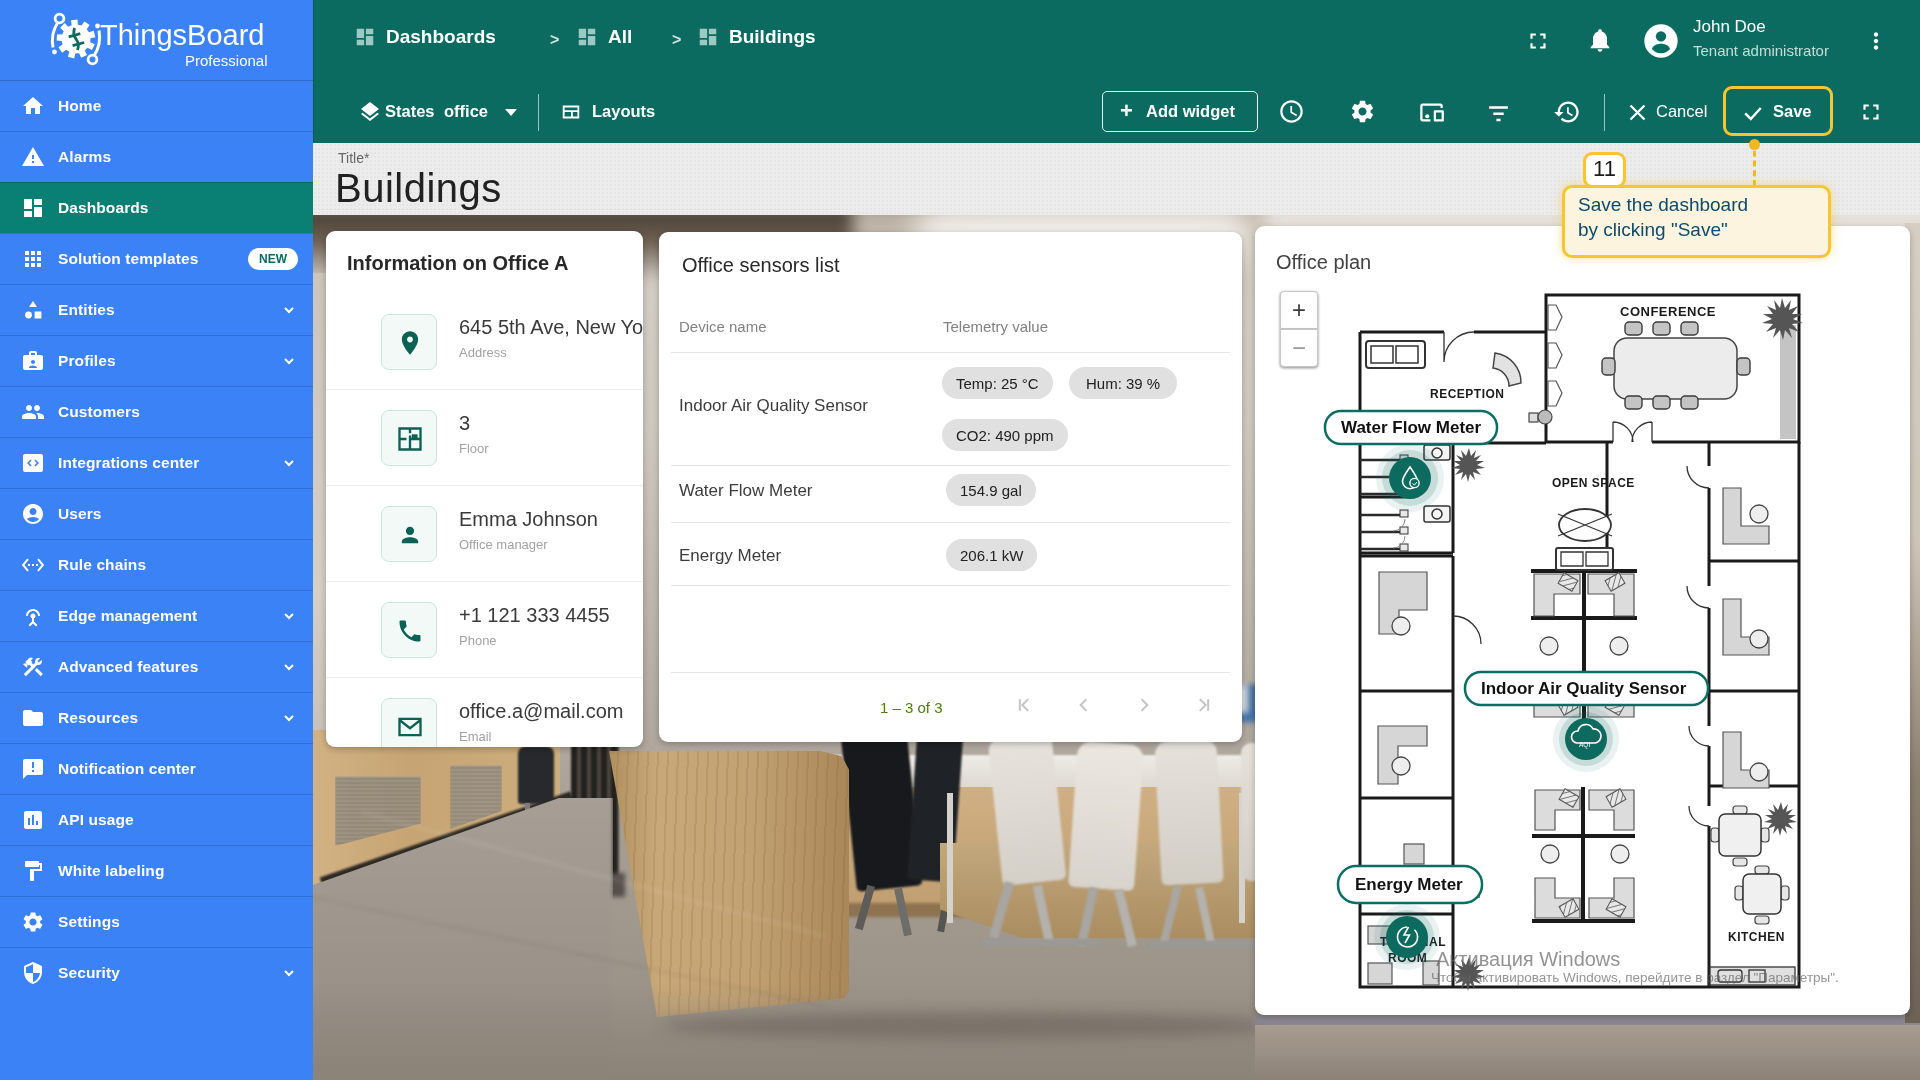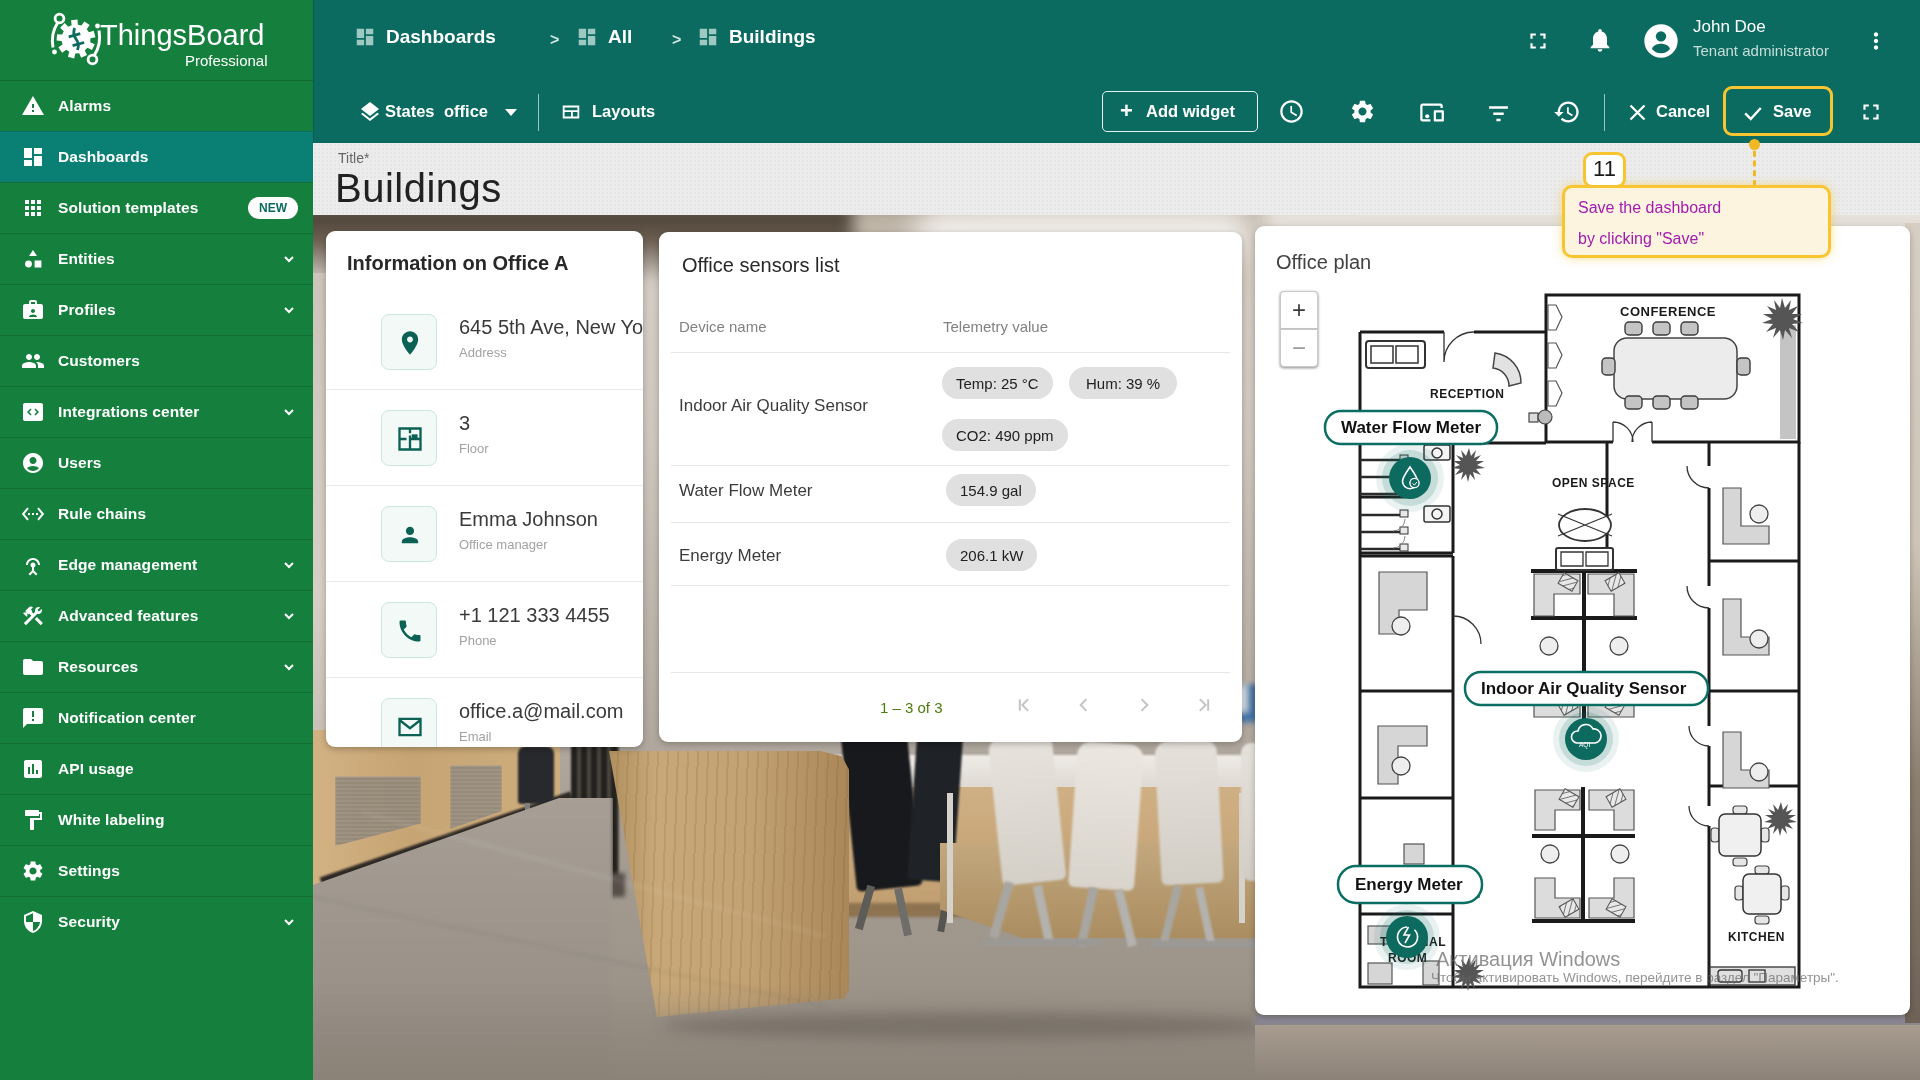--- a/index.html
+++ b/index.html
@@ -1,21 +1,21 @@
 <!DOCTYPE html>
 <html><head>
 <meta charset="utf-8">
 <style>
   * { margin:0; padding:0; box-sizing:border-box; }
   html,body { width:1920px; height:1080px; overflow:hidden; font-family:"Liberation Sans", sans-serif; }
   body { position:relative; background:#cfc8bf; }
   .abs { position:absolute; }
 
   
-  #sidebar { position:absolute; left:0; top:0; width:313px; height:1080px; background:#15803d; z-index:30; }
+  #sidebar { position:absolute; left:0; top:0; width:313px; height:1080px; background:#3b82f6; z-index:30; }
   #logo { position:absolute; left:0; top:0; width:313px; height:81px; border-bottom:1px solid rgba(0,0,0,0.18); }
   #menu { position:absolute; left:0; top:80px; width:313px; }
   .mi { position:relative; height:51px; display:flex; align-items:center; color:#fff; border-top:1px solid rgba(0,0,0,0.14); }
   .mi:first-child { border-top:none; }
   .mi .ic { width:24px; height:24px; margin-left:21px; flex:none; }
   .mi .lbl { margin-left:13px; font-size:15.5px; font-weight:bold; letter-spacing:0.1px; }
   .mi.sel { background:#0a8074; }
   .mi .chev { position:absolute; right:18px; top:50%; margin-top:-6px; width:12px; height:12px; }
   .newbadge { position:absolute; right:15px; top:50%; transform:translateY(-50%); background:#fff; color:#0c6b60; font-size:12px; font-weight:bold; padding:4px 11px; border-radius:12px; }
 
@@ -151,20 +151,26 @@
           <path d="M25.5 28 h12 M27 37.5 h12"></path>
         </g>
       </g>
     </svg>
     <div style="position:absolute;left:100px;top:19px;color:#fff;font-size:29px;">ThingsBoard</div>
     <div style="position:absolute;left:185px;top:52px;color:#fff;font-size:15px;">Professional</div>
   </div>
   <div id="menu">
     <div class="mi">
         <svg class="ic" viewBox="0 0 24 24">
+          <path fill="#fff" d="M10 20v-6h4v6h5v-8h3L12 3 2 12h3v8z"></path>
+        </svg>
+        <span class="lbl">Home</span>
+      </div>
+    <div class="mi">
+        <svg class="ic" viewBox="0 0 24 24">
           <path fill="#fff" d="M1 21h22L12 2 1 21zm12-3h-2v-2h2v2zm0-4h-2v-4h2v4z"></path>
         </svg>
         <span class="lbl">Alarms</span>
       </div>
     <div class="mi sel">
         <svg class="ic" viewBox="0 0 24 24">
           <path fill="#fff" d="M3 13h8V3H3v10zm0 8h8v-6H3v6zm10 0h8V11h-8v10zm0-18v6h8V3h-8z"></path>
         </svg>
         <span class="lbl">Dashboards</span>
       </div>
@@ -356,21 +362,21 @@
     <svg style="position:absolute;left:1172px;top:19px;" width="25" height="25" viewBox="0 0 24 24">
         <path fill="#fff" d="M3 5h18v2.5H3zM7 11h10v2.5H7zM10 17h4v2.5h-4z"></path>
       </svg>
     <svg style="position:absolute;left:1239px;top:16px;" width="28" height="28" viewBox="0 0 24 24">
         <path fill="#fff" d="M13 3c-4.97 0-9 4.03-9 9H1l3.89 3.89.07.14L9 12H6c0-3.87 3.13-7 7-7s7 3.13 7 7-3.13 7-7 7c-1.93 0-3.68-.79-4.94-2.06l-1.42 1.42C8.27 19.99 10.51 21 13 21c4.97 0 9-4.03 9-9s-4.03-9-9-9zm-1 5v5l4.28 2.54.72-1.21-3.5-2.08V8H12z"></path>
       </svg>
     <div style="position:absolute;left:1290px;top:12px;width:1px;height:37px;background:rgba(255,255,255,0.6);"></div>
     <svg style="position:absolute;left:1313px;top:20px;" width="21" height="21" viewBox="0 0 24 24">
         <path stroke="#fff" stroke-width="2.6" d="M4 4l16 16M20 4L4 20"></path>
       </svg>
-    <span style="position:absolute;left:1342px;top:20px;color:#fff;font-size:16.5px;font-weight:bold;">Cancel</span>
+    <span style="position:absolute;left:1342px;top:20px;color:#fff;font-size:16.5px;font-weight:normal;">Cancel</span>
     <div style="position:absolute;left:1409px;top:4px;width:110px;height:50px;border:3.5px solid #f7c52f;border-radius:9px;"></div>
     <svg style="position:absolute;left:1428px;top:20px;" width="22" height="22" viewBox="0 0 24 24">
         <path fill="none" stroke="#fff" stroke-width="2.6" d="M3.5 12.5l6 6 11-12"></path>
       </svg>
     <span style="position:absolute;left:1459px;top:20px;color:#fff;font-size:16.5px;font-weight:bold;">Save</span>
     <svg style="position:absolute;left:1544px;top:17px;" width="26" height="26" viewBox="0 0 24 24">
         <path fill="#fff" d="M7 14H5v5h5v-2H7v-3zm-2-4h2V7h3V5H5v5zm12 7h-3v2h5v-5h-2v3zM14 5v2h3v3h2V5h-5z"></path>
       </svg>
   </div>
 </div>
@@ -676,19 +682,19 @@
     </g>
   </svg>
   <div class="zbtn" style="top:65px;border-radius:4px 4px 0 0;">+</div>
   <div class="zbtn" style="top:103px;border-radius:0 0 4px 4px;color:#999;">−</div>
 </div>
 
 <div id="callout">
   <div style="position:absolute;left:1753px;top:141px;width:0;height:45px;border-left:3px dashed #f2b824;"></div>
   <div style="position:absolute;left:1749px;top:139px;width:11px;height:11px;border-radius:50%;background:#f2b824;"></div>
   <div style="position:absolute;left:1562px;top:185px;width:269px;height:73px;background:#fdf4df;border:3px solid #f7c52f;border-radius:10px;box-shadow:0 0 10px rgba(247,197,47,0.55);"></div>
-  <div style="position:absolute;left:1578px;top:192px;font-size:16px;color:#a21caf;line-height:31px;white-space:nowrap;">Save the dashboard<br>by clicking "Save"</div>
+  <div style="position:absolute;left:1578px;top:192px;font-size:19px;color:#0c4a6e;line-height:25px;white-space:nowrap;">Save the dashboard<br>by clicking "Save"</div>
   <div style="position:absolute;left:1583px;top:152px;width:43px;height:36px;background:#fff;border:3px solid #f7c52f;border-radius:9px;"></div>
   <div style="position:absolute;left:1583px;top:156px;width:43px;text-align:center;font-size:22px;color:#1b1b1b;">11</div>
 </div>
 
 <div class="wm" style="left:1399px; top:948px; font-size:20px;">Активация Windows</div>
 <div class="wm" style="left:1394px; top:970px; font-size:13.5px;">Чтобы активировать Windows, перейдите в раздел "Параметры".</div>
 
 </body></html>

